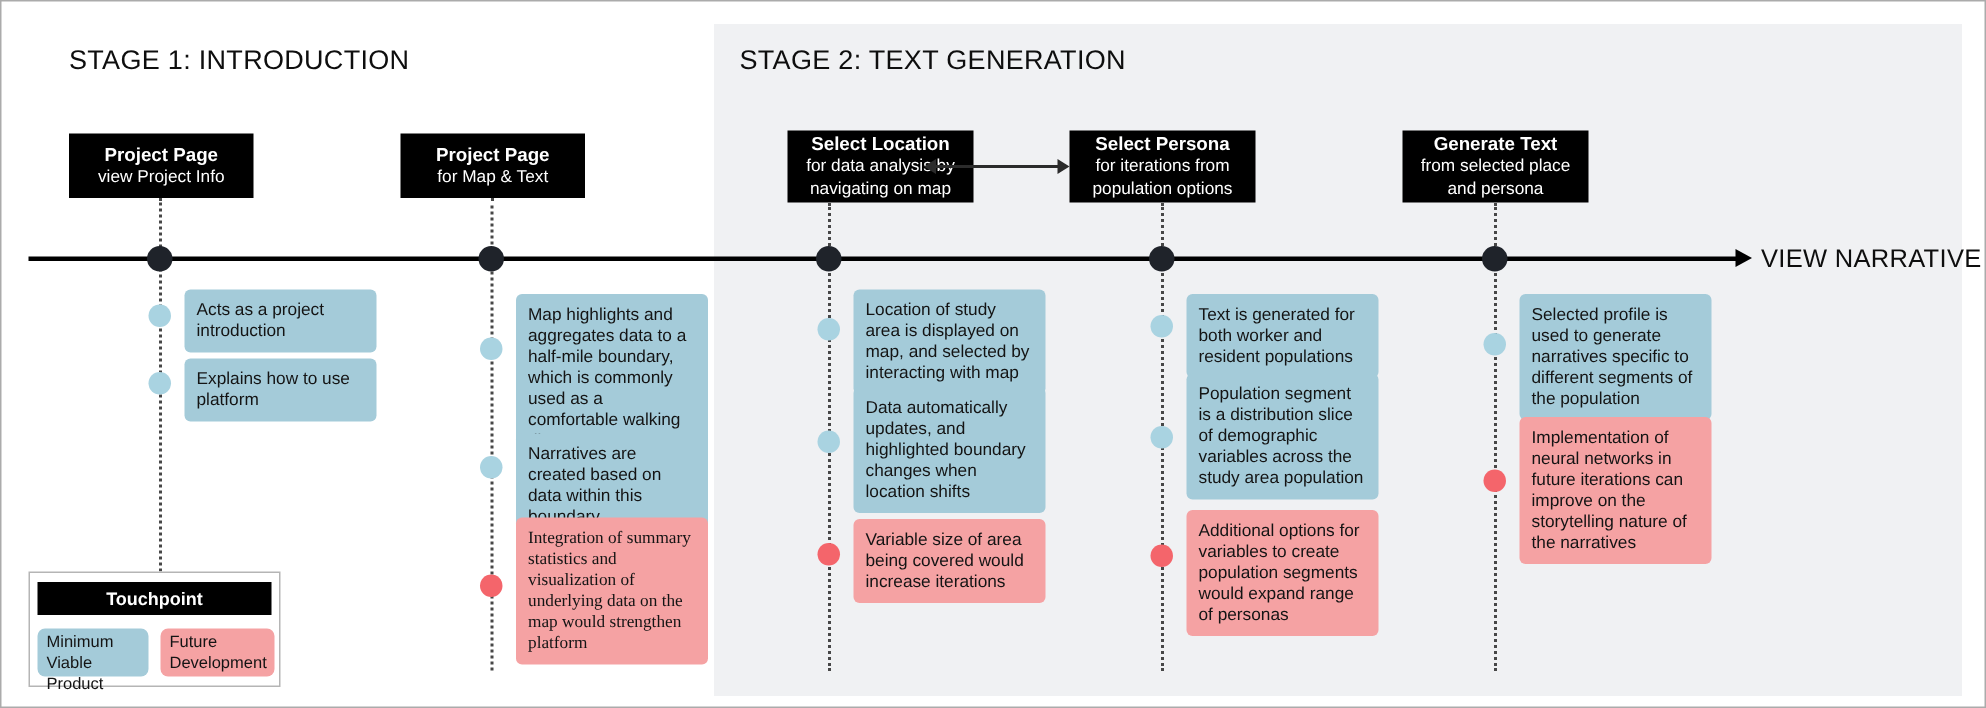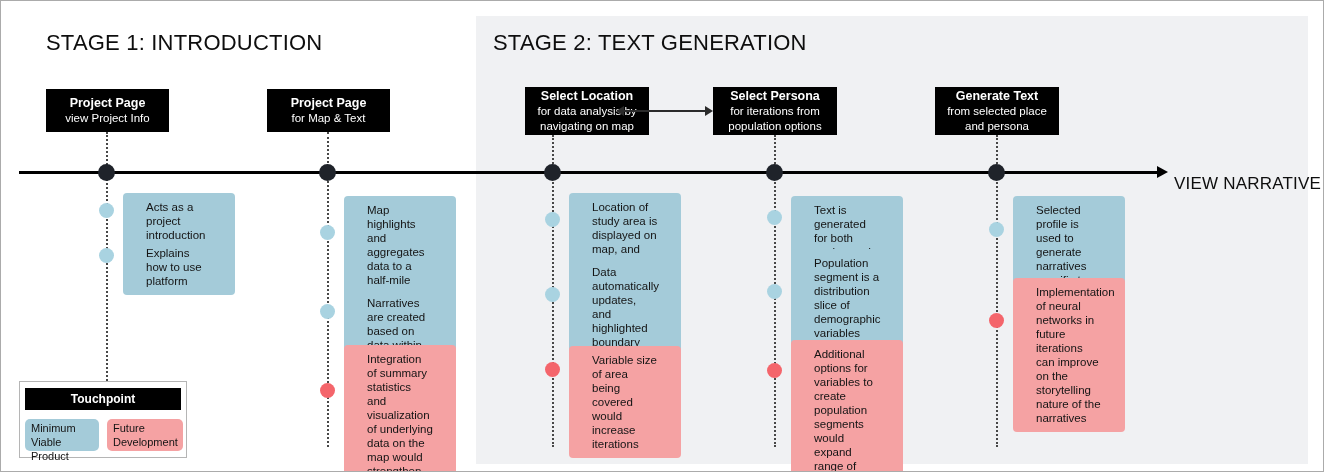--- a/index.html
+++ b/index.html
@@ -2,39 +2,39 @@
 <html><head>
 <meta charset="utf-8">
 <style>
   html,body{margin:0;padding:0;background:#fff;}
   #canvas{
     position:relative;width:1322px;height:470px;background:#ffffff;
     border:1px solid #ababab;overflow:hidden;
     font-family:"Liberation Sans",sans-serif;color:#111;
   }
   .stage2-panel{position:absolute;left:475px;top:15px;width:832px;height:448px;background:#f0f1f3;}
-  .stage-title{position:absolute;font-size:22px;font-weight:500;letter-spacing:.2px;color:#0e0e0e;white-space:nowrap;}
+  .stage-title{position:absolute;font-size:18px;font-weight:500;letter-spacing:.2px;color:#0e0e0e;white-space:nowrap;}
   
   .tl-line{position:absolute;left:18px;top:170px;width:1140px;height:3px;background:#000;}
   .tl-arrow{position:absolute;left:1156px;top:165px;width:0;height:0;
     border-top:6.5px solid transparent;border-bottom:6.5px solid transparent;border-left:11px solid #000;}
-  .tl-label{position:absolute;left:1173px;top:162px;font-size:17px;font-weight:500;letter-spacing:.2px;color:#0e0e0e;white-space:nowrap;margin-top:11px;}
+  .tl-label{position:absolute;left:1173px;top:162px;font-size:17px;font-weight:500;letter-spacing:.2px;color:#0e0e0e;white-space:nowrap;}
   .tl-dot{position:absolute;width:17px;height:17px;border-radius:50%;background:#1f232a;top:163px;}
   
   .tp-box{position:absolute;background:#000;color:#fff;display:flex;flex-direction:column;
     align-items:center;justify-content:center;text-align:center;line-height:1.3;}
   .tp-box .t{font-size:12.5px;font-weight:bold;}
   .tp-box .s{font-size:11.5px;font-weight:normal;}
   .s1{width:123px;height:43px;top:88px;}
   .s2{width:124px;height:48px;top:86px;}
   
   .dotline{position:absolute;width:0;border-left:2px dotted #474747;}
   
-  .card{position:absolute;width:112px;box-sizing:border-box;border-radius:4px;
-    padding:7px 23px;font-size:11.5px;line-height:1.22;color:#141414;}
+  .card{position:absolute;width:128px;box-sizing:border-box;border-radius:4px;
+    padding:7px 8px;font-size:11.5px;line-height:1.22;color:#141414;}
   .card.mvp{background:#a4cbd9;}
   .card.future{background:#f5a2a3;}
   .cdot{position:absolute;width:15px;height:15px;border-radius:50%;}
   .cdot.mvp{background:#a9d3e1;}
   .cdot.future{background:#f4656b;}
   
   .dbl{position:absolute;left:615px;top:103px;width:97px;height:14px;}
   .dbl .ln{position:absolute;left:5px;right:5px;top:6px;height:1.8px;background:#2b2b2b;}
   .dbl .ah-l{position:absolute;left:0;top:2px;width:0;height:0;
     border-top:5px solid transparent;border-bottom:5px solid transparent;border-right:8px solid #2b2b2b;}
@@ -106,21 +106,21 @@
   <div class="cdot mvp" style="left:98px;top:202px;"></div>
   <div class="card mvp" style="left:122px;top:192px;">Acts as a project introduction</div>
   <div class="cdot mvp" style="left:98px;top:247px;"></div>
   <div class="card mvp" style="left:122px;top:238px;">Explains how to use platform</div>
 
   <div class="cdot mvp" style="left:319px;top:224px;"></div>
   <div class="card mvp" style="left:343px;top:195px;">Map highlights and aggregates data to a half-mile boundary, which is commonly used as a comfortable walking distance</div>
   <div class="cdot mvp" style="left:319px;top:303px;"></div>
   <div class="card mvp" style="left:343px;top:288px;">Narratives are created based on data within this boundary</div>
   <div class="cdot future" style="left:319px;top:382px;"></div>
-  <div class="card future" style="left:343px;top:344px;">Integration of summary statistics and visualization of underlying data on the map would strengthen platform</div>
+  <div class="card future" style="left:343px;top:344px;font-family:Liberation Serif, serif;">Integration of summary statistics and visualization of underlying data on the map would strengthen platform</div>
 
   <div class="cdot mvp" style="left:544px;top:211px;"></div>
   <div class="card mvp" style="left:568px;top:192px;">Location of study area is displayed on map, and selected by interacting with map</div>
   <div class="cdot mvp" style="left:544px;top:286px;"></div>
   <div class="card mvp" style="left:568px;top:257px;">Data automatically updates, and highlighted boundary changes when location shifts</div>
   <div class="cdot future" style="left:544px;top:361px;"></div>
   <div class="card future" style="left:568px;top:345px;">Variable size of area being covered would increase iterations</div>
 
   <div class="cdot mvp" style="left:766px;top:209px;"></div>
   <div class="card mvp" style="left:790px;top:195px;">Text is generated for both worker and resident populations</div>

